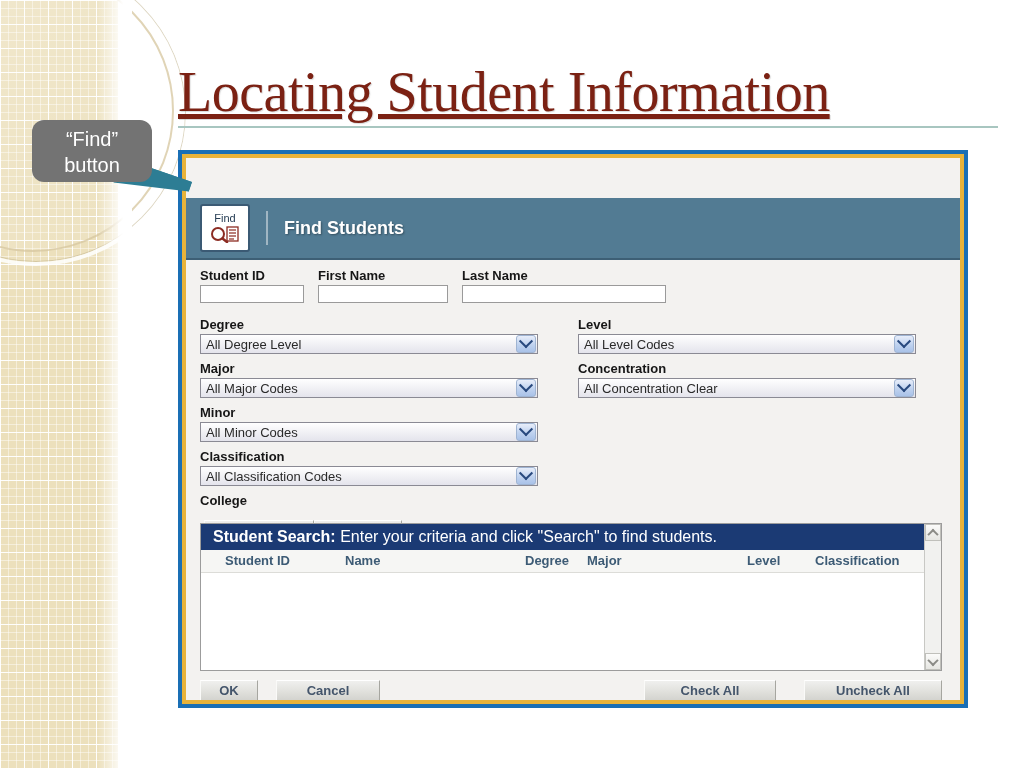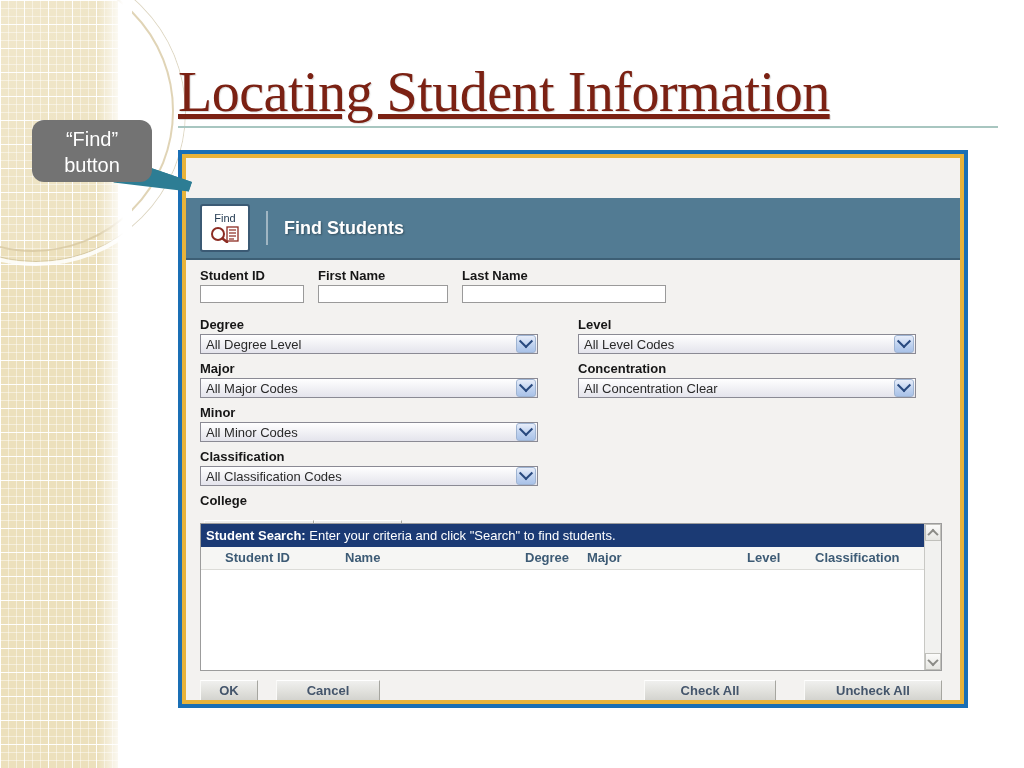--- a/index.html
+++ b/index.html
@@ -261,22 +261,22 @@
     height: 148px;
     background: #ffffff;
     border: 1px solid #9c9c9c;
     box-sizing: border-box;
     display: flex;
   }
   #results-main { flex: 1; min-width: 0; }
   #results-banner {
     background: #1b3a74;
     color: #ffffff;
-    font-size: 13px;
-    padding: 4px 0 4px 5px;
+    font-size: 16px;
+    padding: 4px 0 4px 12px;
     white-space: nowrap;
   }
   #results-banner b { font-weight: bold; }
   #results-columns {
     display: flex;
     background: #f6f6f4;
     border-bottom: 1px solid #dcdcd8;
     padding: 3px 0 4px 0;
   }
   .col-head {

